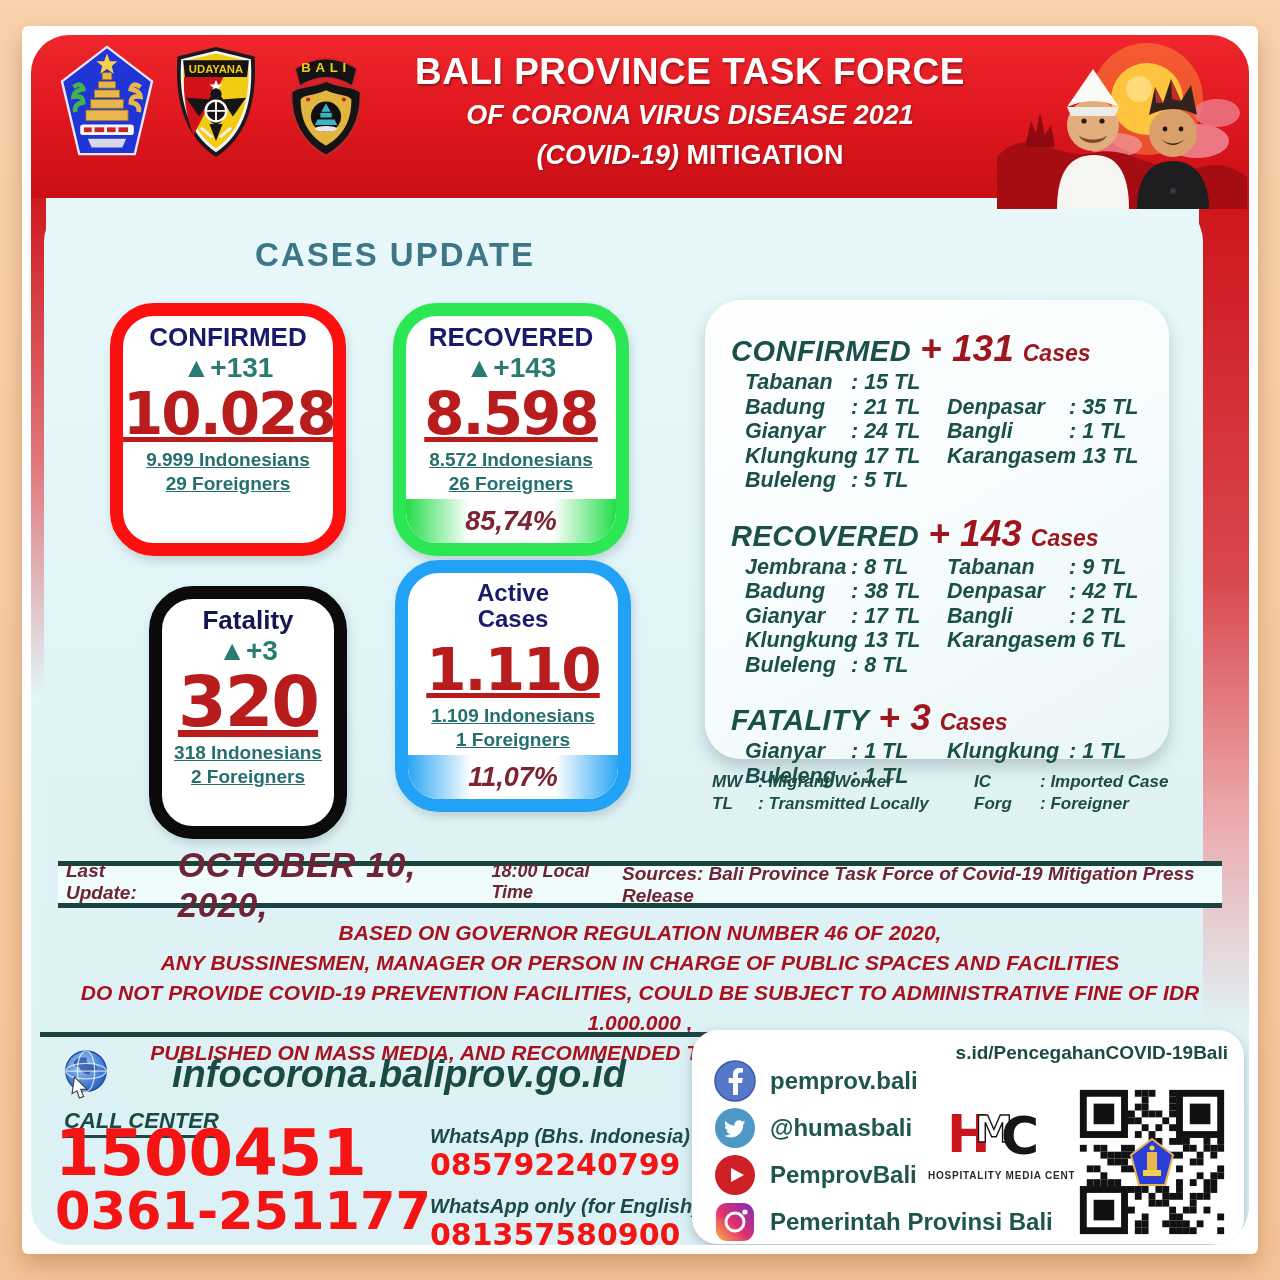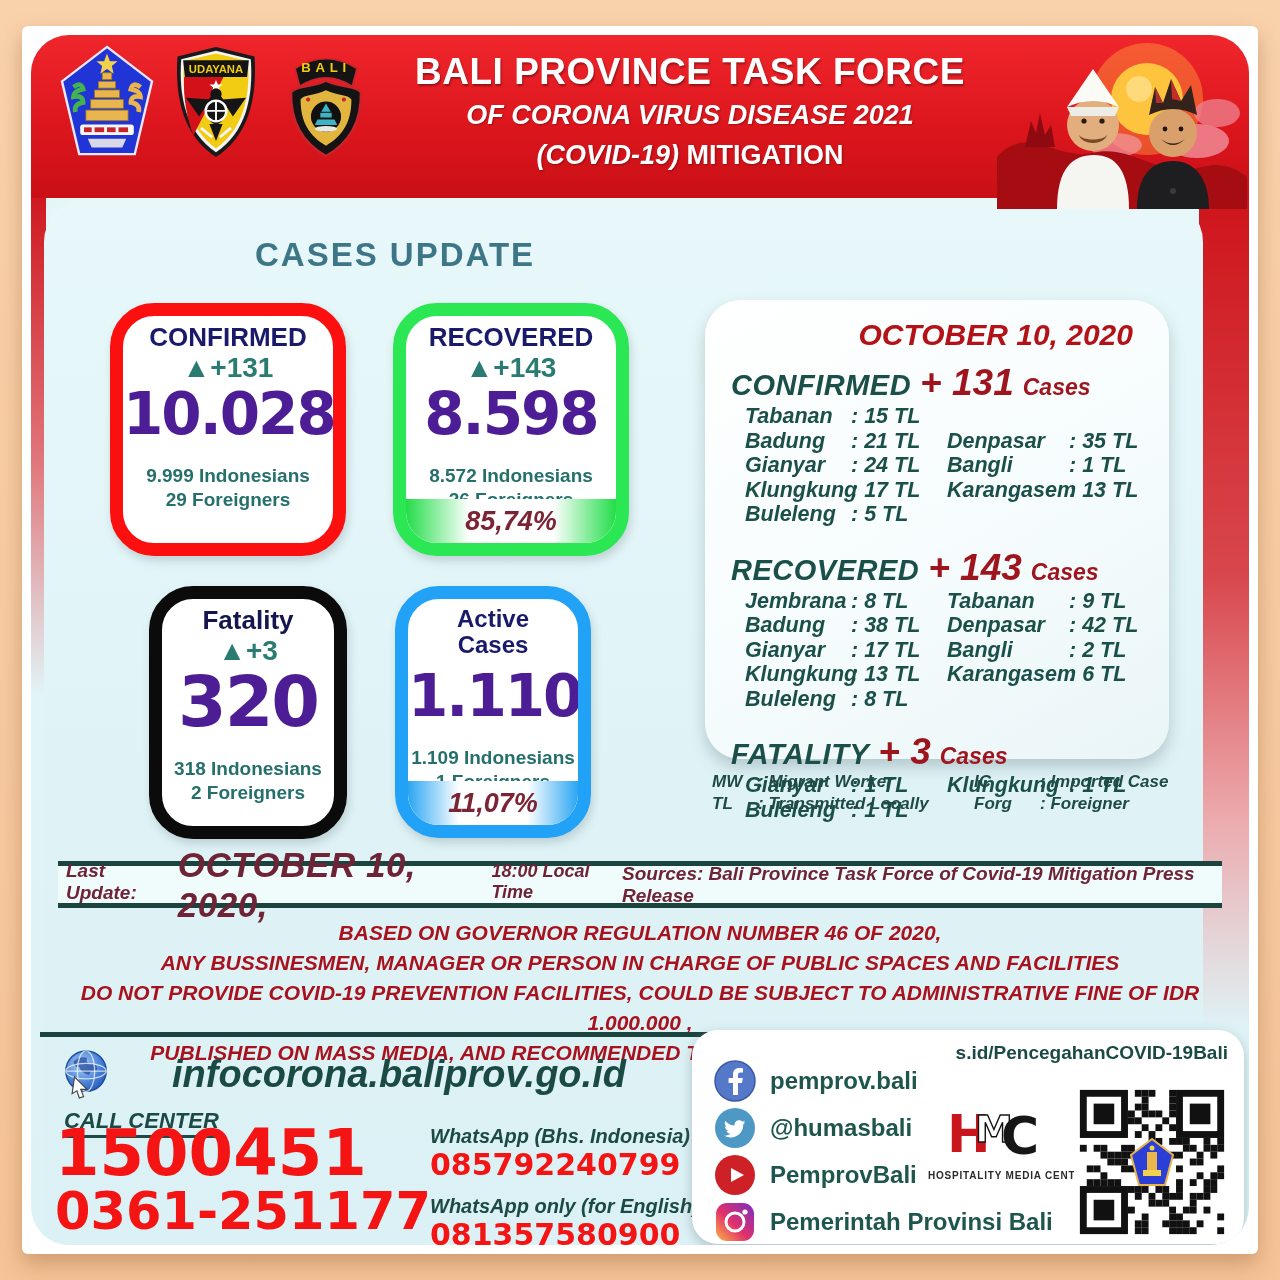--- a/index.html
+++ b/index.html
@@ -56,29 +56,29 @@
   }
 
   
   .card {
     position:absolute; background:#fff; border:13px solid #000; border-radius:44px;
     text-align:center; box-shadow:2px 5px 9px rgba(90,110,115,.25); overflow:hidden;
   }
   .card.confirmed { left:79px;  top:268px; width:236px; height:253px; }
   .card.recovered { left:362px; top:268px; width:236px; height:253px; }
   .card.fatality  { left:118px; top:551px; width:198px; height:253px; }
-  .card.active    { left:364px; top:551px; width:196px; height:252px; }
+  .card.active    { left:364px; top:525px; width:236px; height:252px; }
   .card .label { margin-top:7px; font-size:26px; line-height:29px; font-weight:bold; color:#1A1A6B; }
   .card.fatality .label { color:#15154F; }
   .card.active .label { font-size:24px; line-height:26px; }
   .card .delta { font-size:28px; line-height:31px; font-weight:bold; color:#2A7C72; }
-  .card .value { font-family:"DejaVu Sans", sans-serif; font-size:58px; line-height:62px; font-weight:bold; color:#4c1d95; letter-spacing:-2px; }
+  .card .value { font-family:"DejaVu Sans", sans-serif; font-size:58px; line-height:62px; font-weight:bold; color:#b91c1c; letter-spacing:-2px;text-decoration:underline; }
   .card.fatality .value { font-size:70px; line-height:72px; }
   .card.active .value { margin-top:7px; }
-  .card .subs { margin-top:19px; font-size:19px; line-height:24px; font-weight:bold; color:#25706C; }
+  .card .subs { margin-top:3px; font-size:19px; line-height:24px; font-weight:bold; color:#25706C;text-decoration:underline; }
   .card .pct {
     position:absolute; left:0; right:0; bottom:0; height:44px;
     display:flex; align-items:center; justify-content:center;
     font-size:27px; font-weight:bold; font-style:italic; color:#7B2433;
     border-radius:0 0 28px 28px;
   }
   .card.recovered .pct { background:linear-gradient(90deg,#23DD49 0%, #fff 30%, #fff 70%, #23DD49 100%); }
   .card.fatality .pct  { background:linear-gradient(90deg,#5E5E5E 0%, #fdfdfd 32%, #fdfdfd 70%, #6B6B6B 100%); box-shadow:inset 0 4px 4px rgba(0,0,0,.35); }
   .card.active .pct    { background:linear-gradient(90deg,#2BA6F2 0%, #fff 30%, #fff 70%, #2BA6F2 100%); }
 
@@ -299,21 +299,20 @@
             <div class="value">1.110</div>
             <div class="subs">
               <div>1.109 Indonesians</div>
               <div>1 Foreigners</div>
             </div>
             <div class="pct">11,07%</div>
           </div>
         </div>
 
       <div class="panel">
-        <div class="panel-date">OCTOBER 10, 2020</div>
         <div id="panel-sections">
             <div class="sec">
               <div class="sec-title">
                 <span class="sec-name">CONFIRMED</span>
                 <span class="sec-plus">+ 131</span>
                 <span class="sec-cases">Cases</span>
               </div>
               <div class="rrow">
                 <span>Tabanan</span>
                 <span>: 15 TL</span>

